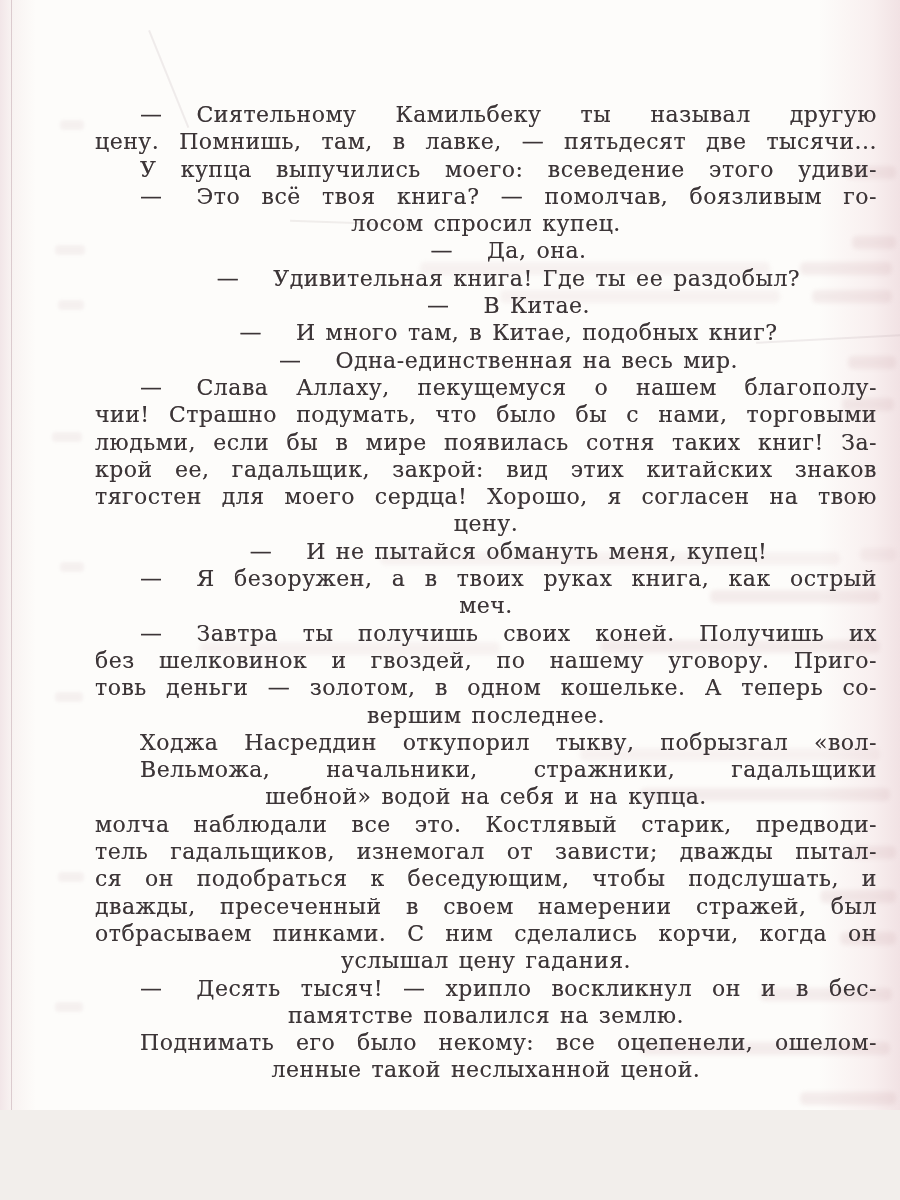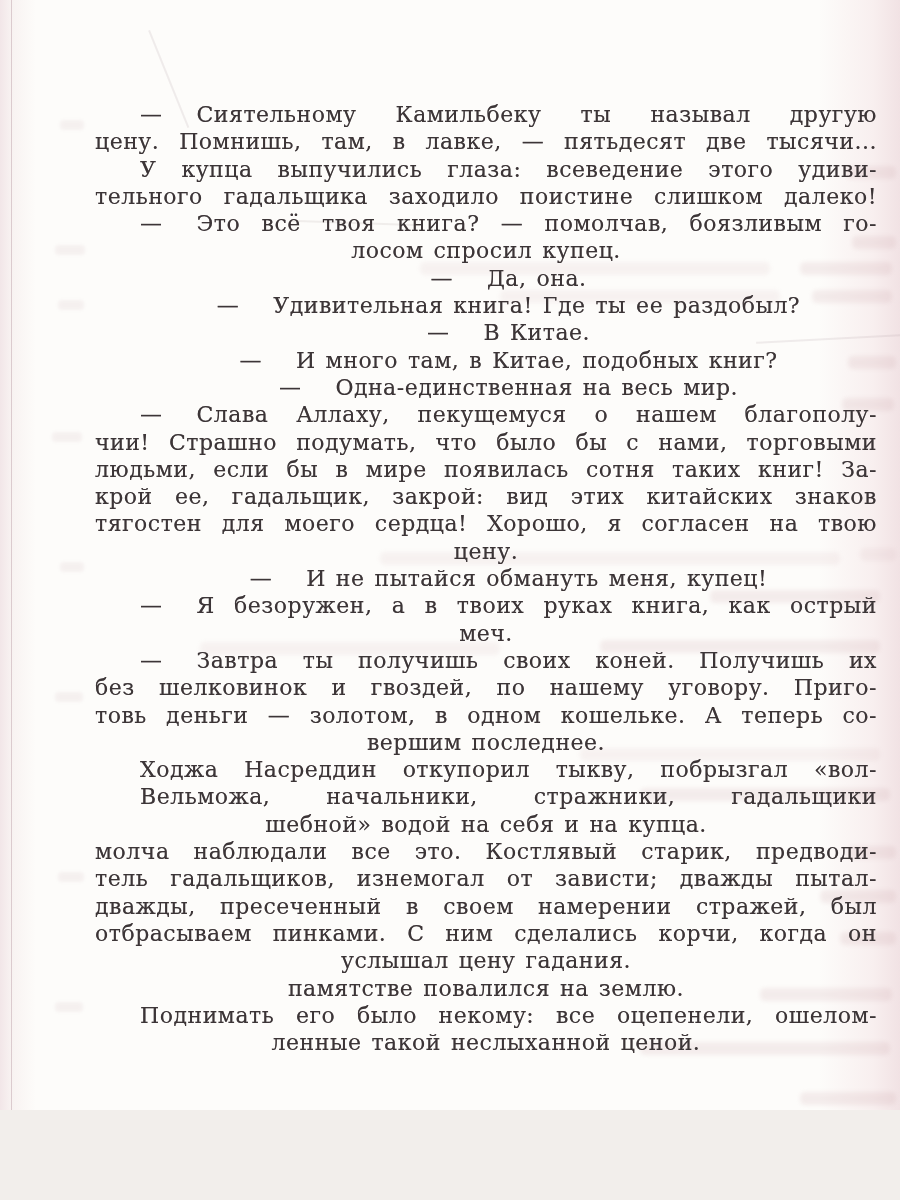--- a/index.html
+++ b/index.html
@@ -127,22 +127,21 @@
 
   <div class="crease" style="left:150px; top:30px; width:105px; transform:rotate(68deg); transform-origin:left top; opacity:0.5;"></div>
   <div class="crease" style="left:290px; top:222px; width:130px; transform:rotate(2deg); opacity:0.45;"></div>
   <div class="crease" style="left:756px; top:338px; width:146px; transform:rotate(-3deg); opacity:0.5;"></div>
 
   <div class="spine-line"></div>
 
   <div class="text-block" id="text-block">
       <div class="line j ind">—  Сиятельному Камильбеку ты называл другую</div>
       <div class="line j">цену. Помнишь, там, в лавке, — пятьдесят две тысячи...</div>
-      <div class="line j ind">У купца выпучились глаза: всеведение этого удиви-</div>
-      <div class="line j">тельного гадальщика заходило поистине слишком далеко!</div>
+      <div class="line j ind">У купца выпучились моего: всеведение этого удиви-</div>
       <div class="line j ind">—  Это всё твоя книга? — помолчав, боязливым го-</div>
       <div class="line">лосом спросил купец.</div>
       <div class="line ind">—  Да, она.</div>
       <div class="line ind">—  Удивительная книга! Где ты ее раздобыл?</div>
       <div class="line ind">—  В Китае.</div>
       <div class="line ind">—  И много там, в Китае, подобных книг?</div>
       <div class="line ind">—  Одна-единственная на весь мир.</div>
       <div class="line j ind">—  Слава Аллаху, пекущемуся о нашем благополу-</div>
       <div class="line j">чии! Страшно подумать, что было бы с нами, торговыми</div>
       <div class="line j">людьми, если бы в мире появилась сотня таких книг! За-</div>
@@ -154,23 +153,25 @@
       <div class="line">меч.</div>
       <div class="line j ind">—  Завтра ты получишь своих коней. Получишь их</div>
       <div class="line j">без шелковинок и гвоздей, по нашему уговору. Приго-</div>
       <div class="line j">товь деньги — золотом, в одном кошельке. А теперь со-</div>
       <div class="line">вершим последнее.</div>
       <div class="line j ind">Ходжа Насреддин откупорил тыкву, побрызгал «вол-</div>
       <div class="line j ind">Вельможа, начальники, стражники, гадальщики</div>
       <div class="line">шебной» водой на себя и на купца.</div>
       <div class="line j">молча наблюдали все это. Костлявый старик, предводи-</div>
       <div class="line j">тель гадальщиков, изнемогал от зависти; дважды пытал-</div>
+      <div class="line j">ся он подобраться к беседующим, чтобы подслушать, и</div>
       <div class="line j">дважды, пресеченный в своем намерении стражей, был</div>
       <div class="line j">отбрасываем пинками. С ним сделались корчи, когда он</div>
       <div class="line">услышал цену гадания.</div>
+      <div class="line j ind">—  Десять тысяч! — хрипло воскликнул он и в бес-</div>
       <div class="line">памятстве повалился на землю.</div>
       <div class="line j ind">Поднимать его было некому: все оцепенели, ошелом-</div>
       <div class="line">ленные такой неслыханной ценой.</div>
     </div>
 
   <div class="page-number">132</div>
 
 </div>
 
 </body></html>

